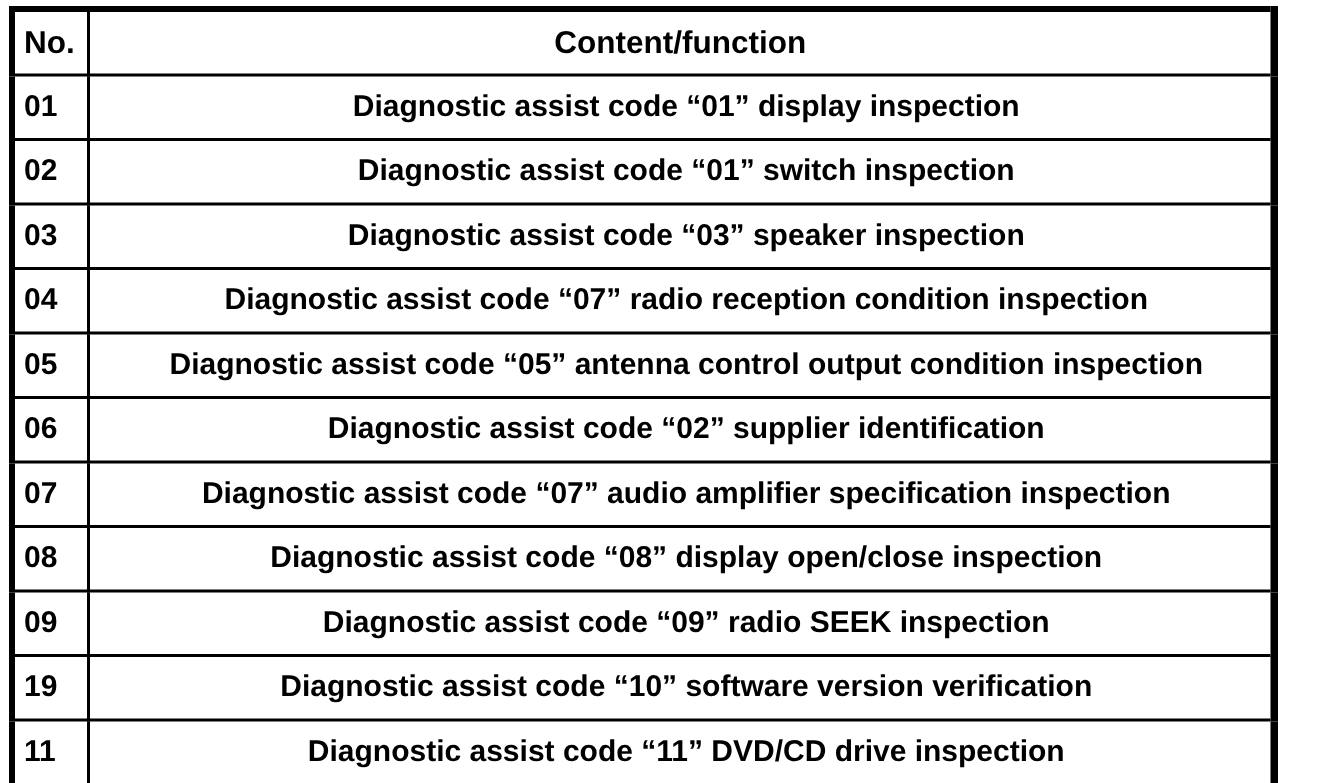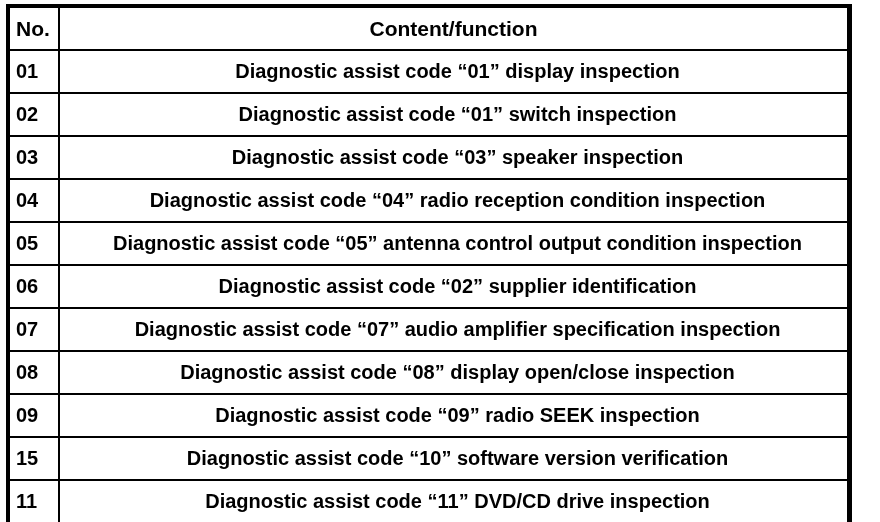--- a/index.html
+++ b/index.html
@@ -81,21 +81,21 @@
     <tr>
       <td class="no-cell">02</td>
       <td class="content-cell">Diagnostic assist code “01” switch inspection</td>
     </tr>
     <tr>
       <td class="no-cell">03</td>
       <td class="content-cell">Diagnostic assist code “03” speaker inspection</td>
     </tr>
     <tr>
       <td class="no-cell">04</td>
-      <td class="content-cell">Diagnostic assist code “04” radio reception condition inspection</td>
+      <td class="content-cell">Diagnostic assist code “07” radio reception condition inspection</td>
     </tr>
     <tr>
       <td class="no-cell">05</td>
       <td class="content-cell">Diagnostic assist code “05” antenna control output condition inspection</td>
     </tr>
     <tr>
       <td class="no-cell">06</td>
       <td class="content-cell">Diagnostic assist code “02” supplier identification</td>
     </tr>
     <tr>
@@ -104,21 +104,21 @@
     </tr>
     <tr>
       <td class="no-cell">08</td>
       <td class="content-cell">Diagnostic assist code “08” display open/close inspection</td>
     </tr>
     <tr>
       <td class="no-cell">09</td>
       <td class="content-cell">Diagnostic assist code “09” radio SEEK inspection</td>
     </tr>
     <tr>
-      <td class="no-cell">15</td>
+      <td class="no-cell">19</td>
       <td class="content-cell">Diagnostic assist code “10” software version verification</td>
     </tr>
     <tr>
       <td class="no-cell">11</td>
       <td class="content-cell">Diagnostic assist code “11” DVD/CD drive inspection</td>
     </tr>
   </tbody>
 </table>
 
 </body></html>

